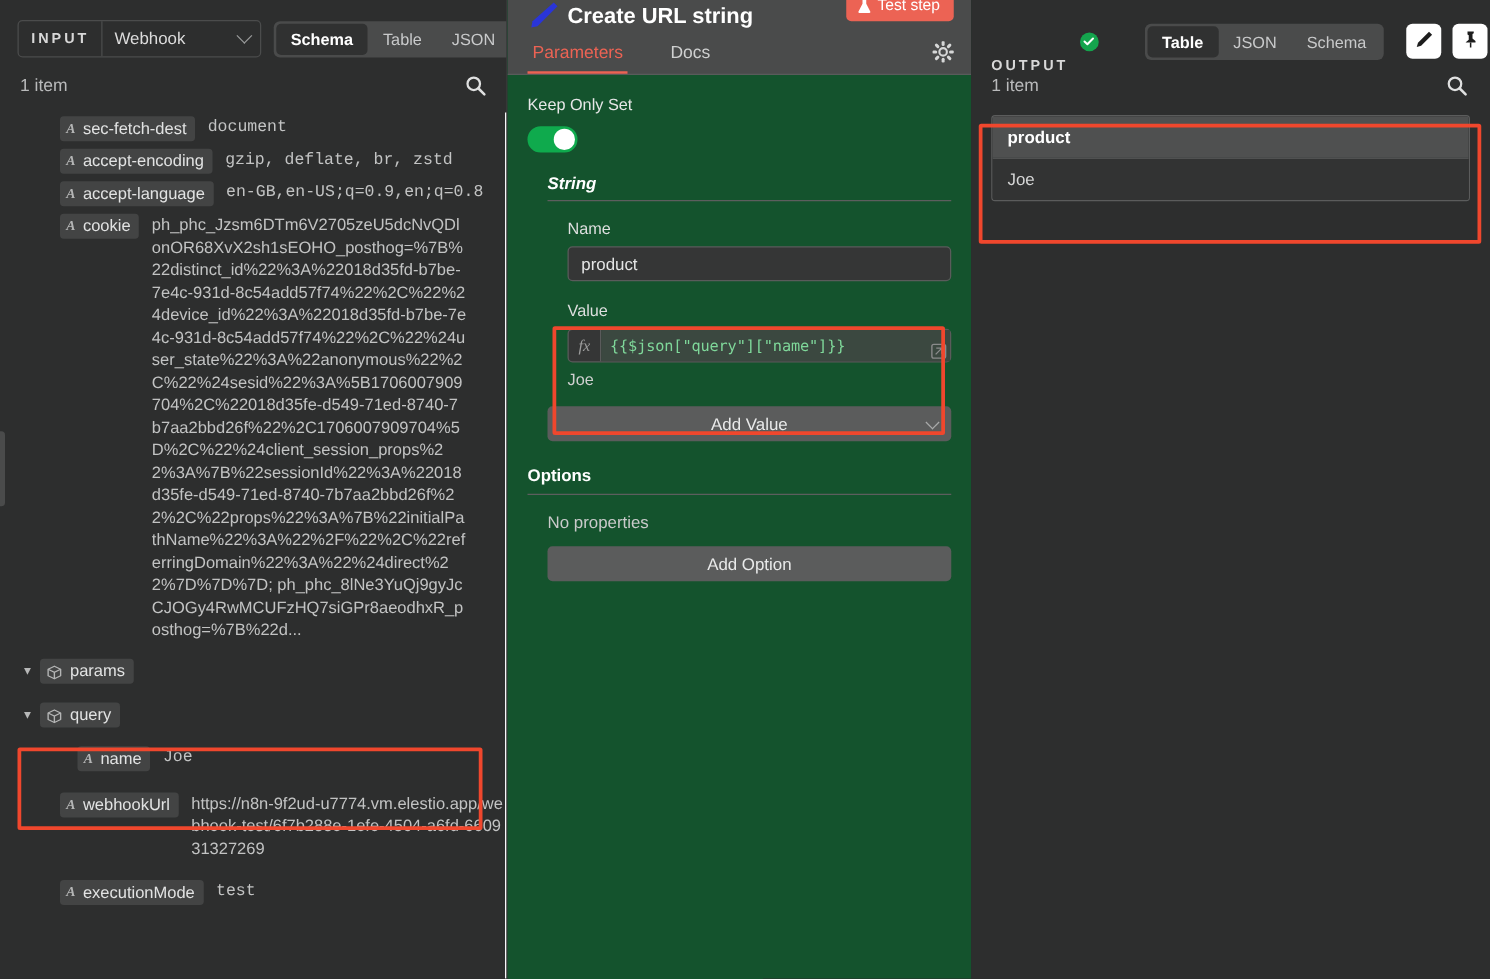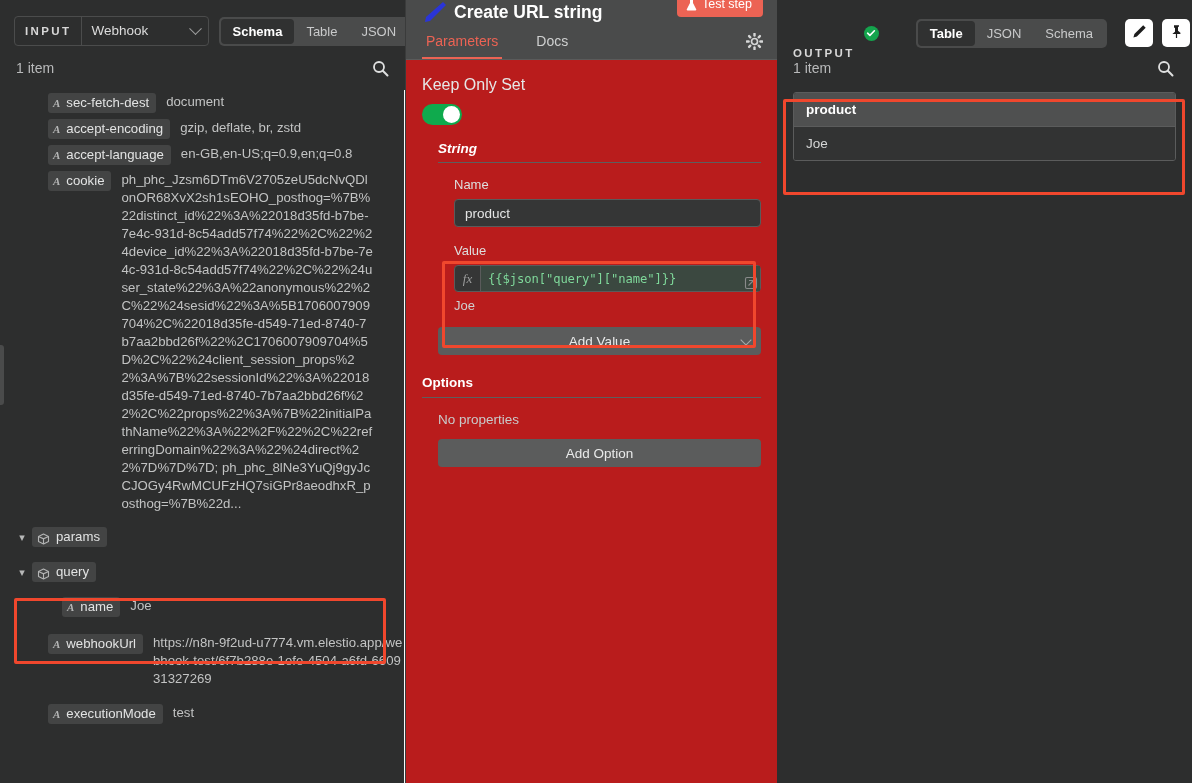--- a/index.html
+++ b/index.html
@@ -130,21 +130,21 @@
   }
   .chip .key { color: #e2e3e3; font-size: 13.2px; line-height: 17px; white-space: nowrap; }
   .val {
     color: #c2c3c3; font-size: 13.2px;
     line-height: 18px;
     margin-left: 10px;
     word-break: break-all;
     flex: 1 1 auto;
     max-width: 252px;
   }
-  .val.short { word-break: normal; }
+  .val.short { word-break: normal; font-family: Liberation Mono, monospace; }
 
   .hl-box {
     position: absolute;
     border: 3px solid #f0472d;
     border-radius: 2px;
     pointer-events: none;
     z-index: 40;
   }
 
   .vscroll-track {
@@ -168,21 +168,21 @@
     width: 4px; height: 60px;
     background: #4a4b4b;
     border-radius: 0 3px 3px 0;
     z-index: 20;
   }
 
   
   .center-panel {
     position: relative;
     width: 371px; height: 783px;
-    background: #b91c1c;
+    background: #14532d;
     overflow: hidden;
   }
   .node-head {
     position: relative;
     height: 24px;
     background: #4a4b4b;
     display: flex; align-items: center;
     padding: 0 14px 0 16px;
   }
   .pen-icon { width: 26px; height: 22px; margin-right: 6px; flex: 0 0 26px; }
@@ -223,21 +223,21 @@
   .tab.active::after {
     content: "";
     position: absolute;
     left: -4px; right: -4px; bottom: -1px;
     height: 2px; background: #ec6354;
   }
   .gear-ico { position: absolute; right: 14px; top: 9px; width: 17px; height: 17px; }
 
   .params-body { padding: 16px 16px 0 16px; }
   .field-label {
-    color: #e6e7e7; font-size: 16px; margin-bottom: 10px;
+    color: #e6e7e7; font-size: 13px; margin-bottom: 10px;
   }
   .toggle {
     width: 40px; height: 21px;
     background: #0faa4d;
     border-radius: 11px;
     position: relative;
     border: none;
   }
   .toggle .knob {
     position: absolute; right: 2px; top: 2px;

